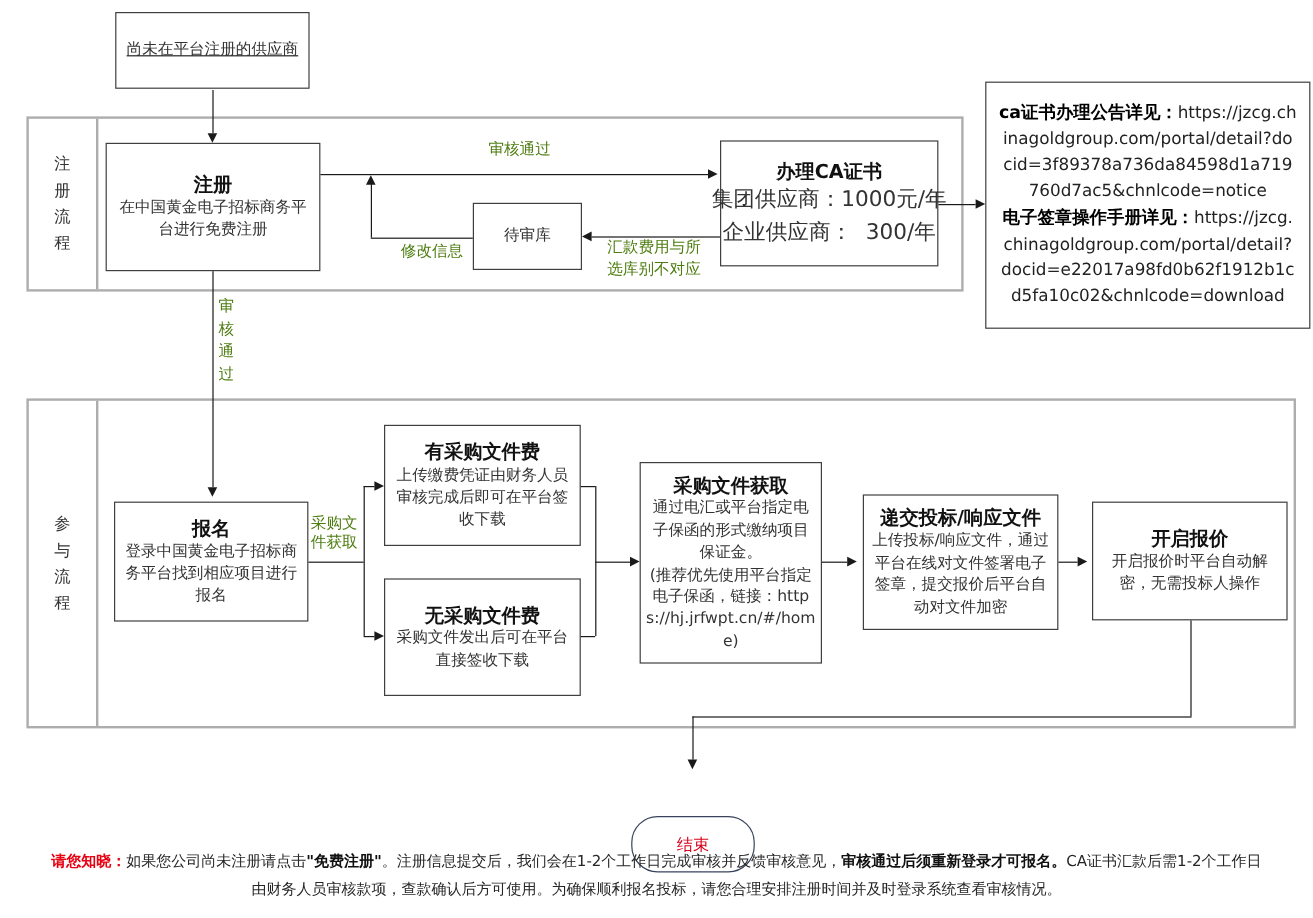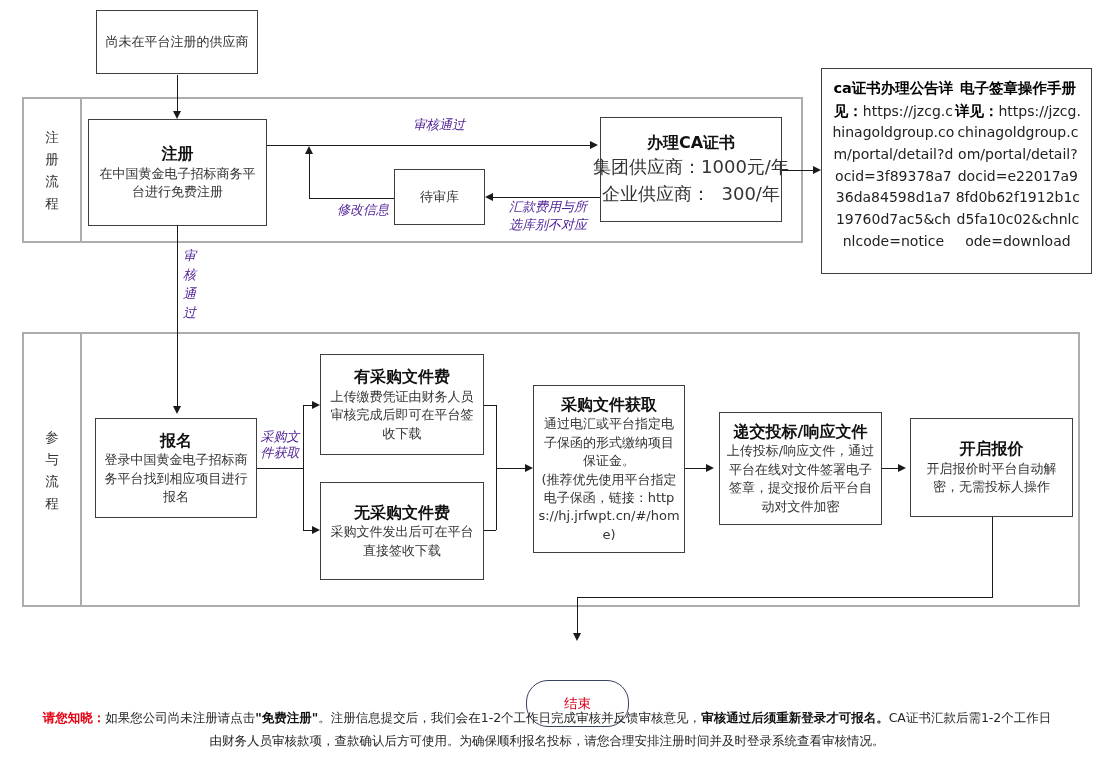--- a/index.html
+++ b/index.html
@@ -26,27 +26,27 @@
   
   .h{position:absolute;height:1px;background:var(--line);}
   .v{position:absolute;width:1px;background:var(--line);}
   .ar{position:absolute;width:0;height:0;}
   .ar-right{border-top:4px solid transparent;border-bottom:4px solid transparent;border-left:8px solid var(--line);}
   .ar-left{border-top:4px solid transparent;border-bottom:4px solid transparent;border-right:8px solid var(--line);}
   .ar-down{border-left:4px solid transparent;border-right:4px solid transparent;border-top:8px solid var(--line);}
   .ar-up{border-left:4px solid transparent;border-right:4px solid transparent;border-bottom:8px solid var(--line);}
 
   
-  .edge-label{position:absolute;font-size:13px;color:#4c1d95;text-align:center;line-height:18px;font-style:italic;}
+  .edge-label{position:absolute;font-size:13px;color:#4d7c0f;text-align:left;line-height:18px;}
   .edge-label.vert{word-break:break-all;line-height:19px;}
   .edge-label.wrap{word-break:break-all;}
 
   
   .notice{position:absolute;border:1px solid var(--box-border);box-sizing:border-box;
-          display:flex;flex-direction:row;justify-content:center;padding:8px 10px;}
+          display:flex;flex-direction:column;justify-content:center;padding:8px 10px;}
   .notice div{font-size:14px;line-height:1.55;text-align:center;word-break:break-all;color:#222;}
   .notice b{font-size:14.5px;color:#000;}
   .end-node{position:absolute;border:1px solid #39435c;border-radius:22px;
             display:flex;align-items:center;justify-content:center;background:#fff;}
   .end-node span{color:var(--end-red);font-size:13.5px;}
 
   .ca-line{font-size:18px;line-height:1.5;color:#333;white-space:pre;}
 
   .footer{position:absolute;left:37px;top:706px;width:1020px;text-align:center;
           font-size:12.5px;line-height:1.85;color:var(--ink);}
@@ -62,21 +62,21 @@
     <div class="section-label">
       <div class="vtext">注册流程</div>
     </div>
   </div>
   <div class="section" style="left:22px;top:332px;width:1058px;height:275px;">
     <div class="section-label">
       <div class="vtext">参与流程</div>
     </div>
   </div>
 
-  <div class="box" style="left:96px;top:10px;width:162px;height:64px;">
+  <div class="box" style="left:96px;top:10px;width:162px;height:64px;text-decoration:underline;">
     <div class="box-body" style="font-size:13px;">尚未在平台注册的供应商</div>
   </div>
 
   <div class="box" style="left:88px;top:119px;width:179px;height:107px;padding:20px 5px;">
     <div class="box-title">注册</div>
     <div class="box-body">在中国黄金电子招标商务平台进行免费注册</div>
   </div>
   <div class="box" style="left:394px;top:169px;width:91px;height:56px;">
     <div class="box-body">待审库</div>
   </div>

